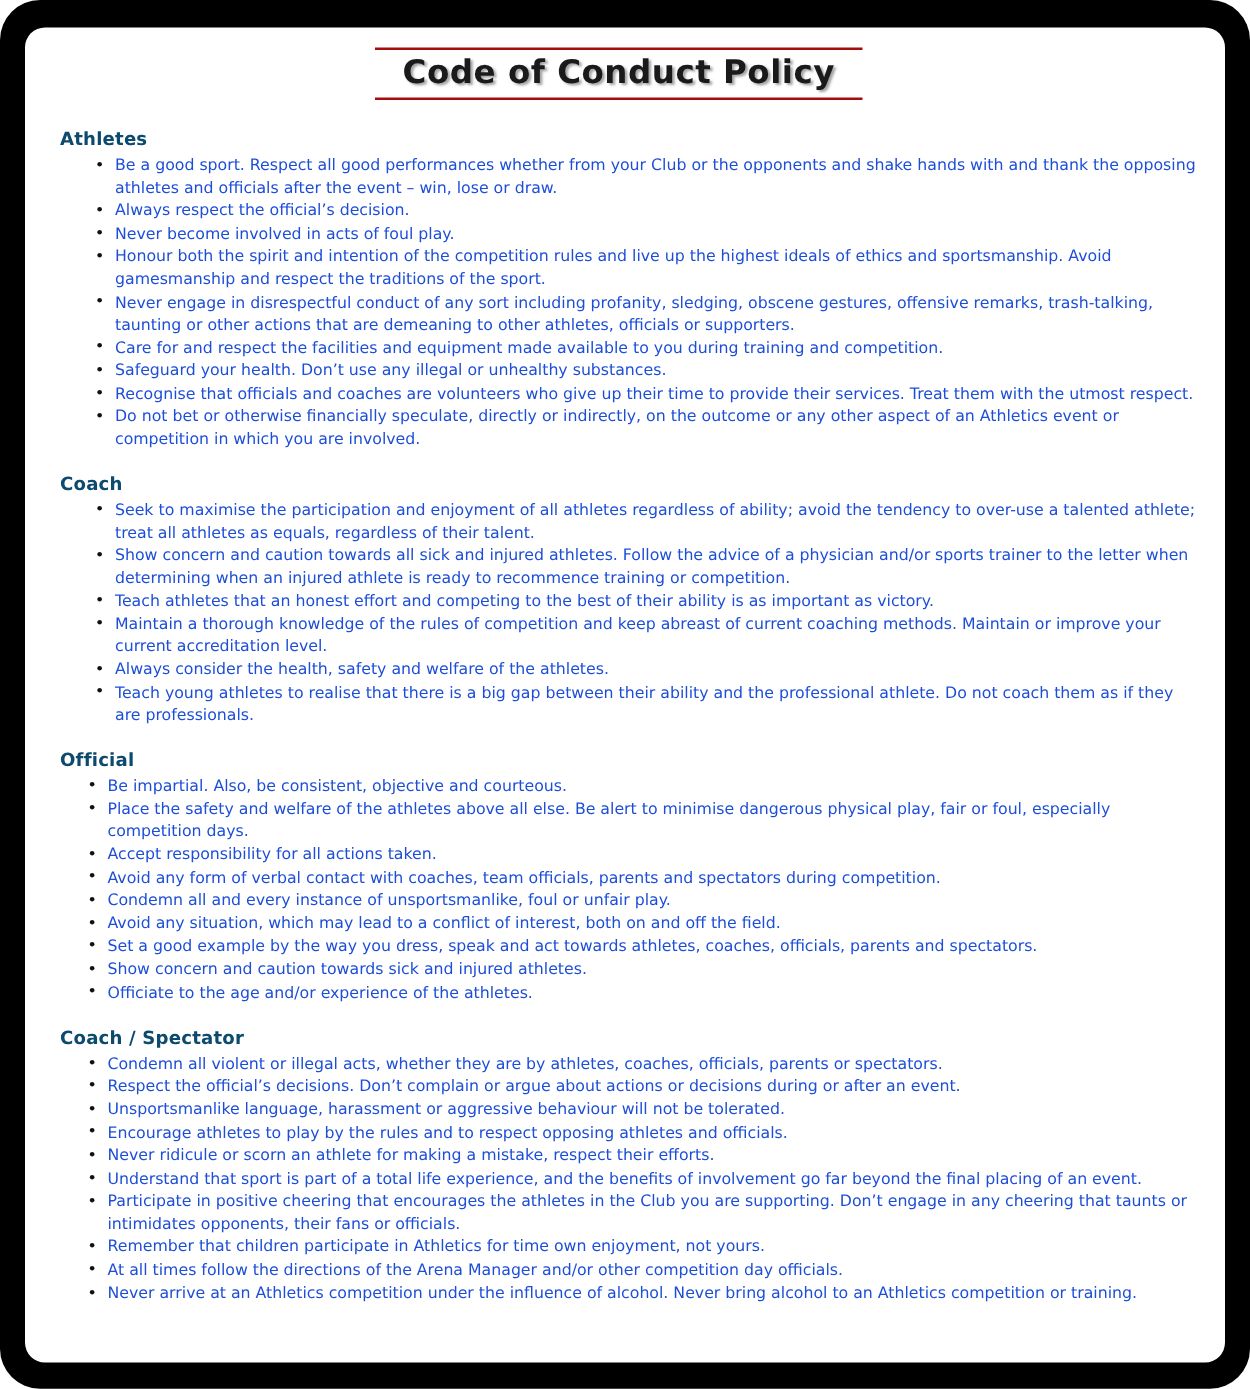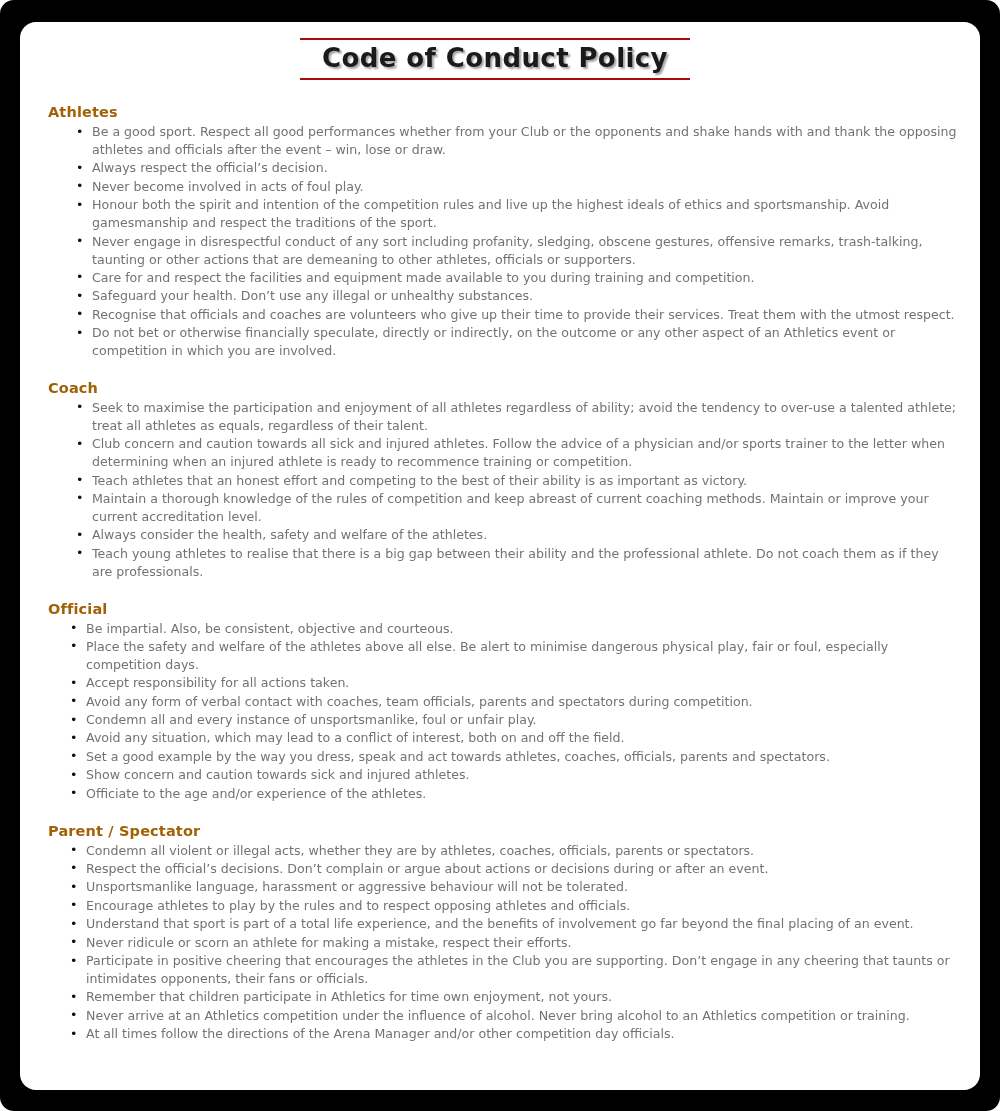--- a/index.html
+++ b/index.html
@@ -16,21 +16,21 @@
 
   
   .page-frame {
     position: absolute;
     left: 0;
     top: 0;
     width: 1000px;
     height: 1111px;
     box-sizing: border-box;
     background: #000000;
-    border-radius: 14px;
+    border-radius: 32px;
     padding: 22px 20px 21px 20px;
   }
   .page-sheet {
     position: relative;
     width: 100%;
     height: 100%;
     box-sizing: border-box;
     background: #ffffff;
     border-radius: 16px;
     overflow: hidden;
@@ -71,36 +71,36 @@
   
   .section {
     margin: 0 0 20px 0;
   }
   .section:last-child { margin-bottom: 0; }
 
   .section-heading {
     font-family: "DejaVu Sans", sans-serif;
     font-size: 14.5px;
     font-weight: bold;
-    color: #a16207;
+    color: #0c4a6e;
     margin: 0 0 3px 0;
     padding-left: 20px;
     letter-spacing: 0.15px;
   }
 
   ul.bullets {
     list-style: none;
     margin: 0;
     padding: 0;
   }
   ul.bullets > li {
     position: relative;
     font-size: 12.6px;
     line-height: 17.9px;
-    color: #737373;
+    color: #1d4ed8;
     padding-left: 20px;
     margin: 0 0 0.5px 0;
   }
   ul.bullets > li::before {
     content: "\2022";
     position: absolute;
     left: 4px;
     top: -0.5px;
     font-size: 12.6px;
     line-height: 17.9px;
@@ -137,21 +137,21 @@
               <li>Care for and respect the facilities and equipment made available to you during training and competition.</li>
               <li>Safeguard your health. Don’t use any illegal or unhealthy substances.</li>
               <li>Recognise that officials and coaches are volunteers who give up their time to provide their services. Treat them with the utmost respect.</li>
               <li>Do not bet or otherwise financially speculate, directly or indirectly, on the outcome or any other aspect of an Athletics event or competition in which you are involved.</li>
             </ul>
           </div>
           <div class="section section-coach">
             <div class="section-heading">Coach</div>
             <ul class="bullets">
               <li>Seek to maximise the participation and enjoyment of all athletes regardless of ability; avoid the tendency to over-use a talented athlete; treat all athletes as equals, regardless of their talent.</li>
-              <li>Club concern and caution towards all sick and injured athletes. Follow the advice of a physician and/or sports trainer to the letter when determining when an injured athlete is ready to recommence training or competition.</li>
+              <li>Show concern and caution towards all sick and injured athletes. Follow the advice of a physician and/or sports trainer to the letter when determining when an injured athlete is ready to recommence training or competition.</li>
               <li>Teach athletes that an honest effort and competing to the best of their ability is as important as victory.</li>
               <li>Maintain a thorough knowledge of the rules of competition and keep abreast of current coaching methods. Maintain or improve your current accreditation level.</li>
               <li>Always consider the health, safety and welfare of the athletes.</li>
               <li>Teach young athletes to realise that there is a big gap between their ability and the professional athlete. Do not coach them as if they are professionals.</li>
             </ul>
           </div>
           <div class="section section-official">
             <div class="section-heading">Official</div>
             <ul class="bullets">
               <li>Be impartial. Also, be consistent, objective and courteous.</li>
@@ -159,31 +159,31 @@
               <li>Accept responsibility for all actions taken.</li>
               <li>Avoid any form of verbal contact with coaches, team officials, parents and spectators during competition.</li>
               <li>Condemn all and every instance of unsportsmanlike, foul or unfair play.</li>
               <li>Avoid any situation, which may lead to a conflict of interest, both on and off the field.</li>
               <li>Set a good example by the way you dress, speak and act towards athletes, coaches, officials, parents and spectators.</li>
               <li>Show concern and caution towards sick and injured athletes.</li>
               <li>Officiate to the age and/or experience of the athletes.</li>
             </ul>
           </div>
           <div class="section section-parent">
-            <div class="section-heading">Parent / Spectator</div>
+            <div class="section-heading">Coach / Spectator</div>
             <ul class="bullets">
               <li>Condemn all violent or illegal acts, whether they are by athletes, coaches, officials, parents or spectators.</li>
               <li>Respect the official’s decisions. Don’t complain or argue about actions or decisions during or after an event.</li>
               <li>Unsportsmanlike language, harassment or aggressive behaviour will not be tolerated.</li>
               <li>Encourage athletes to play by the rules and to respect opposing athletes and officials.</li>
+              <li>Never ridicule or scorn an athlete for making a mistake, respect their efforts.</li>
               <li>Understand that sport is part of a total life experience, and the benefits of involvement go far beyond the final placing of an event.</li>
-              <li>Never ridicule or scorn an athlete for making a mistake, respect their efforts.</li>
               <li>Participate in positive cheering that encourages the athletes in the Club you are supporting. Don’t engage in any cheering that taunts or intimidates opponents, their fans or officials.</li>
               <li>Remember that children participate in Athletics for time own enjoyment, not yours.</li>
+              <li>At all times follow the directions of the Arena Manager and/or other competition day officials.</li>
               <li>Never arrive at an Athletics competition under the influence of alcohol. Never bring alcohol to an Athletics competition or training.</li>
-              <li>At all times follow the directions of the Arena Manager and/or other competition day officials.</li>
             </ul>
           </div>
         </div>
 
     </div>
   </div>
 </div>
 
 </body></html>

